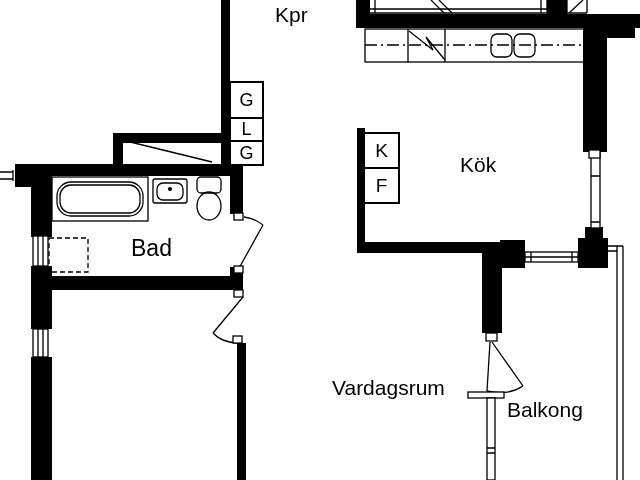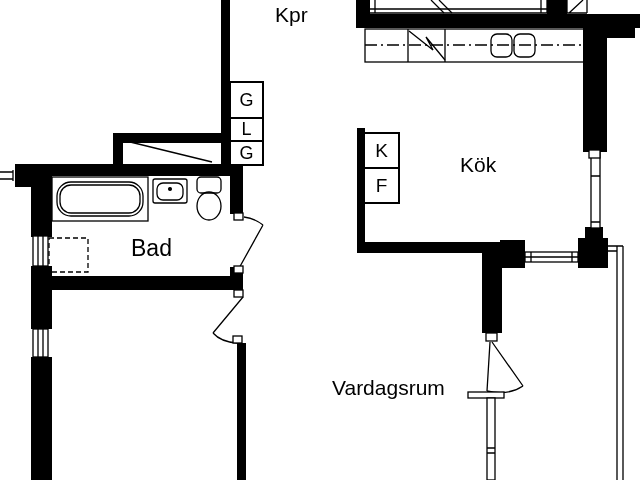--- a/index.html
+++ b/index.html
@@ -164,14 +164,15 @@
     <span>K</span>
   </div>
   <div class="cab cab-k" style="left:363px;top:167px;height:37px;">
     <span>F</span>
   </div>
 
   <div class="lbl lbl-md" style="left:268px;top:3px;margin-left:7px;">Kpr</div>
   <div class="lbl lbl-md" style="left:460px;top:153px;">Kök</div>
   <div class="lbl lbl-bad" style="left:131px;top:235px;">Bad</div>
   <div class="lbl lbl-md" style="left:286px;top:376px;margin-left:46px;">Vardagsrum</div>
+  <div class="lbl lbl-md" style="left:507px;top:398px;">Balkong</div>
 
 </div>
 
 </body></html>

